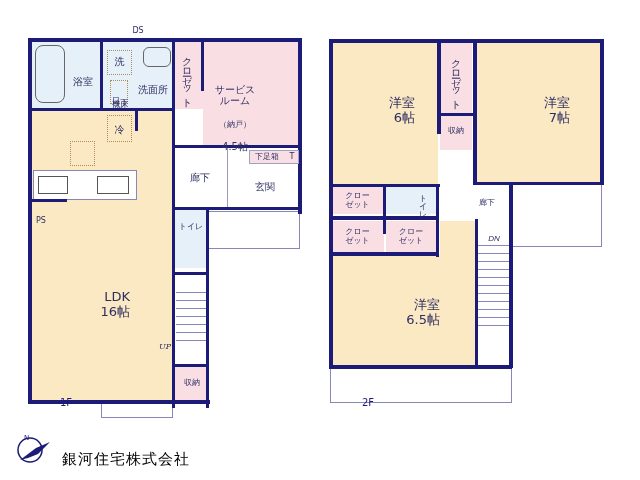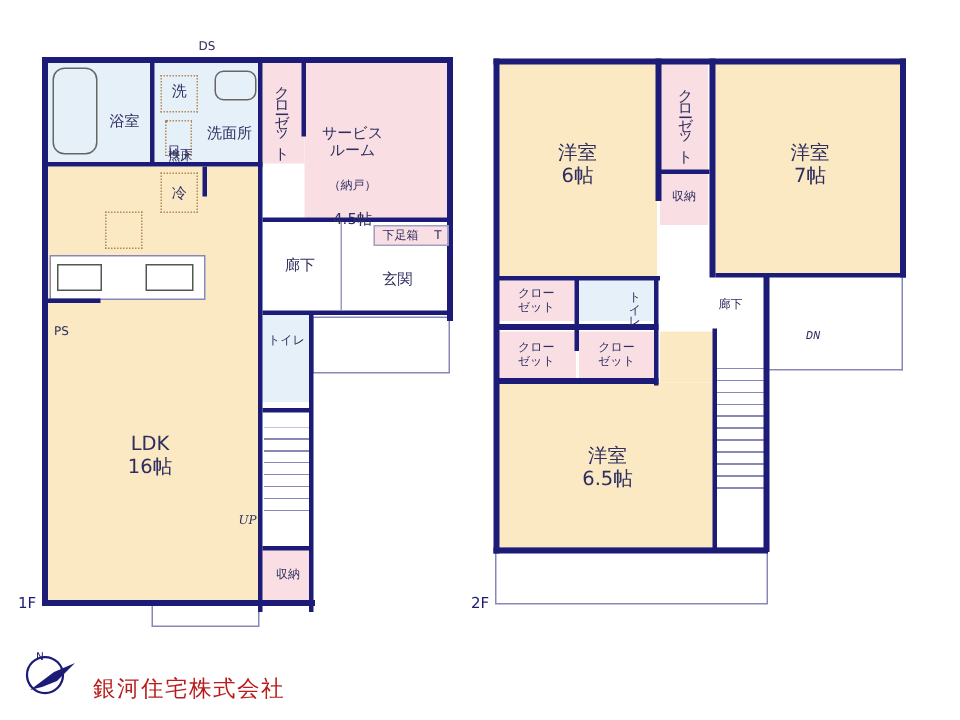--- a/index.html
+++ b/index.html
@@ -3,33 +3,33 @@
 <meta charset="utf-8">
 <style>
   html, body { margin:0; padding:0; background:#ffffff; }
   body { width:640px; height:480px; position:relative; overflow:hidden;
          font-family:"DejaVu Sans", sans-serif; color:#2a2a6a; }
   .abs { position:absolute; }
   .room { position:absolute; box-sizing:border-box; }
   .wall { position:absolute; background:#1c1c78; }
   .thin { position:absolute; background:#9a9ac0; }
   .lbl { position:absolute; text-align:center; color:#2e2e60; line-height:1.15; }
-  .big { font-size:13px; }
+  .big { font-size:13px;text-align:right; }
   .med { font-size:10px; }
   .sm { font-size:8px; }
   .vert { writing-mode:vertical-rl; text-orientation:upright; letter-spacing:-1px; }
   .yellow { background:#fbe9c4; }
   .pink { background:#f9dfe3; }
   .blue { background:#e6f0f8; }
   .white { background:#ffffff; }
   .dotted { position:absolute; border:1px dotted #b08a5a; box-sizing:border-box; }
   .stairs { position:absolute; background:
       repeating-linear-gradient(to bottom, #ffffff 0, #ffffff 7px, #8888b8 7px, #8888b8 8px); }
-  .floorlabel { position:absolute; font-size:10px; color:#1c1c78; }
-  .company { position:absolute; font-size:15px; color:#b91c1c; letter-spacing:1px; }
+  .floorlabel { position:absolute; font-size:10px; color:#1c1c78;margin-left:48px; }
+  .company { position:absolute; font-size:15px; color:#000000; letter-spacing:1px; }
 </style>
 </head>
 <body>
 
 <div>
 
   <div class="room blue" style="left:31px;top:41px;width:70px;height:68px;"></div>
   <div class="room blue" style="left:103px;top:41px;width:70px;height:68px;"></div>
   <div class="room pink" style="left:175px;top:41px;width:28px;height:68px;"></div>
   <div class="room pink" style="left:203px;top:41px;width:97px;height:104px;"></div>
@@ -146,21 +146,21 @@
     <span>7帖</span>
   </div>
   <div class="lbl sm" style="left:332px;top:191px;width:51px;white-space:pre-line;">クロー
 ゼット</div>
   <div class="lbl sm vert" style="left:418px;top:188px;height:26px;">トイレ</div>
   <div class="lbl sm" style="left:472px;top:198px;width:30px;">廊下</div>
   <div class="lbl sm" style="left:332px;top:227px;width:51px;white-space:pre-line;">クロー
 ゼット</div>
   <div class="lbl sm" style="left:386px;top:227px;width:50px;white-space:pre-line;">クロー
 ゼット</div>
-  <div class="lbl sm" style="left:484px;top:220px;width:20px;font-style:italic;font-family:Liberation Mono, monospace;margin-left:48px;">DN</div>
+  <div class="lbl sm" style="left:484px;top:234px;width:20px;font-style:italic;font-family:Liberation Sans, sans-serif;">DN</div>
   <div class="lbl big" style="left:370px;top:298px;width:70px;">
     <span>洋室</span><br>
     <span>6.5帖</span>
   </div>
   <div class="floorlabel" style="left:314px;top:397px;">2F</div>
 </div>
 
 <div class="abs" style="left:16px;top:432px;width:34px;height:34px;">
   <svg width="34" height="34" viewBox="0 0 34 34">
     <circle cx="14" cy="18" r="12" fill="none" stroke="#1c1c78" stroke-width="1.5"></circle>

